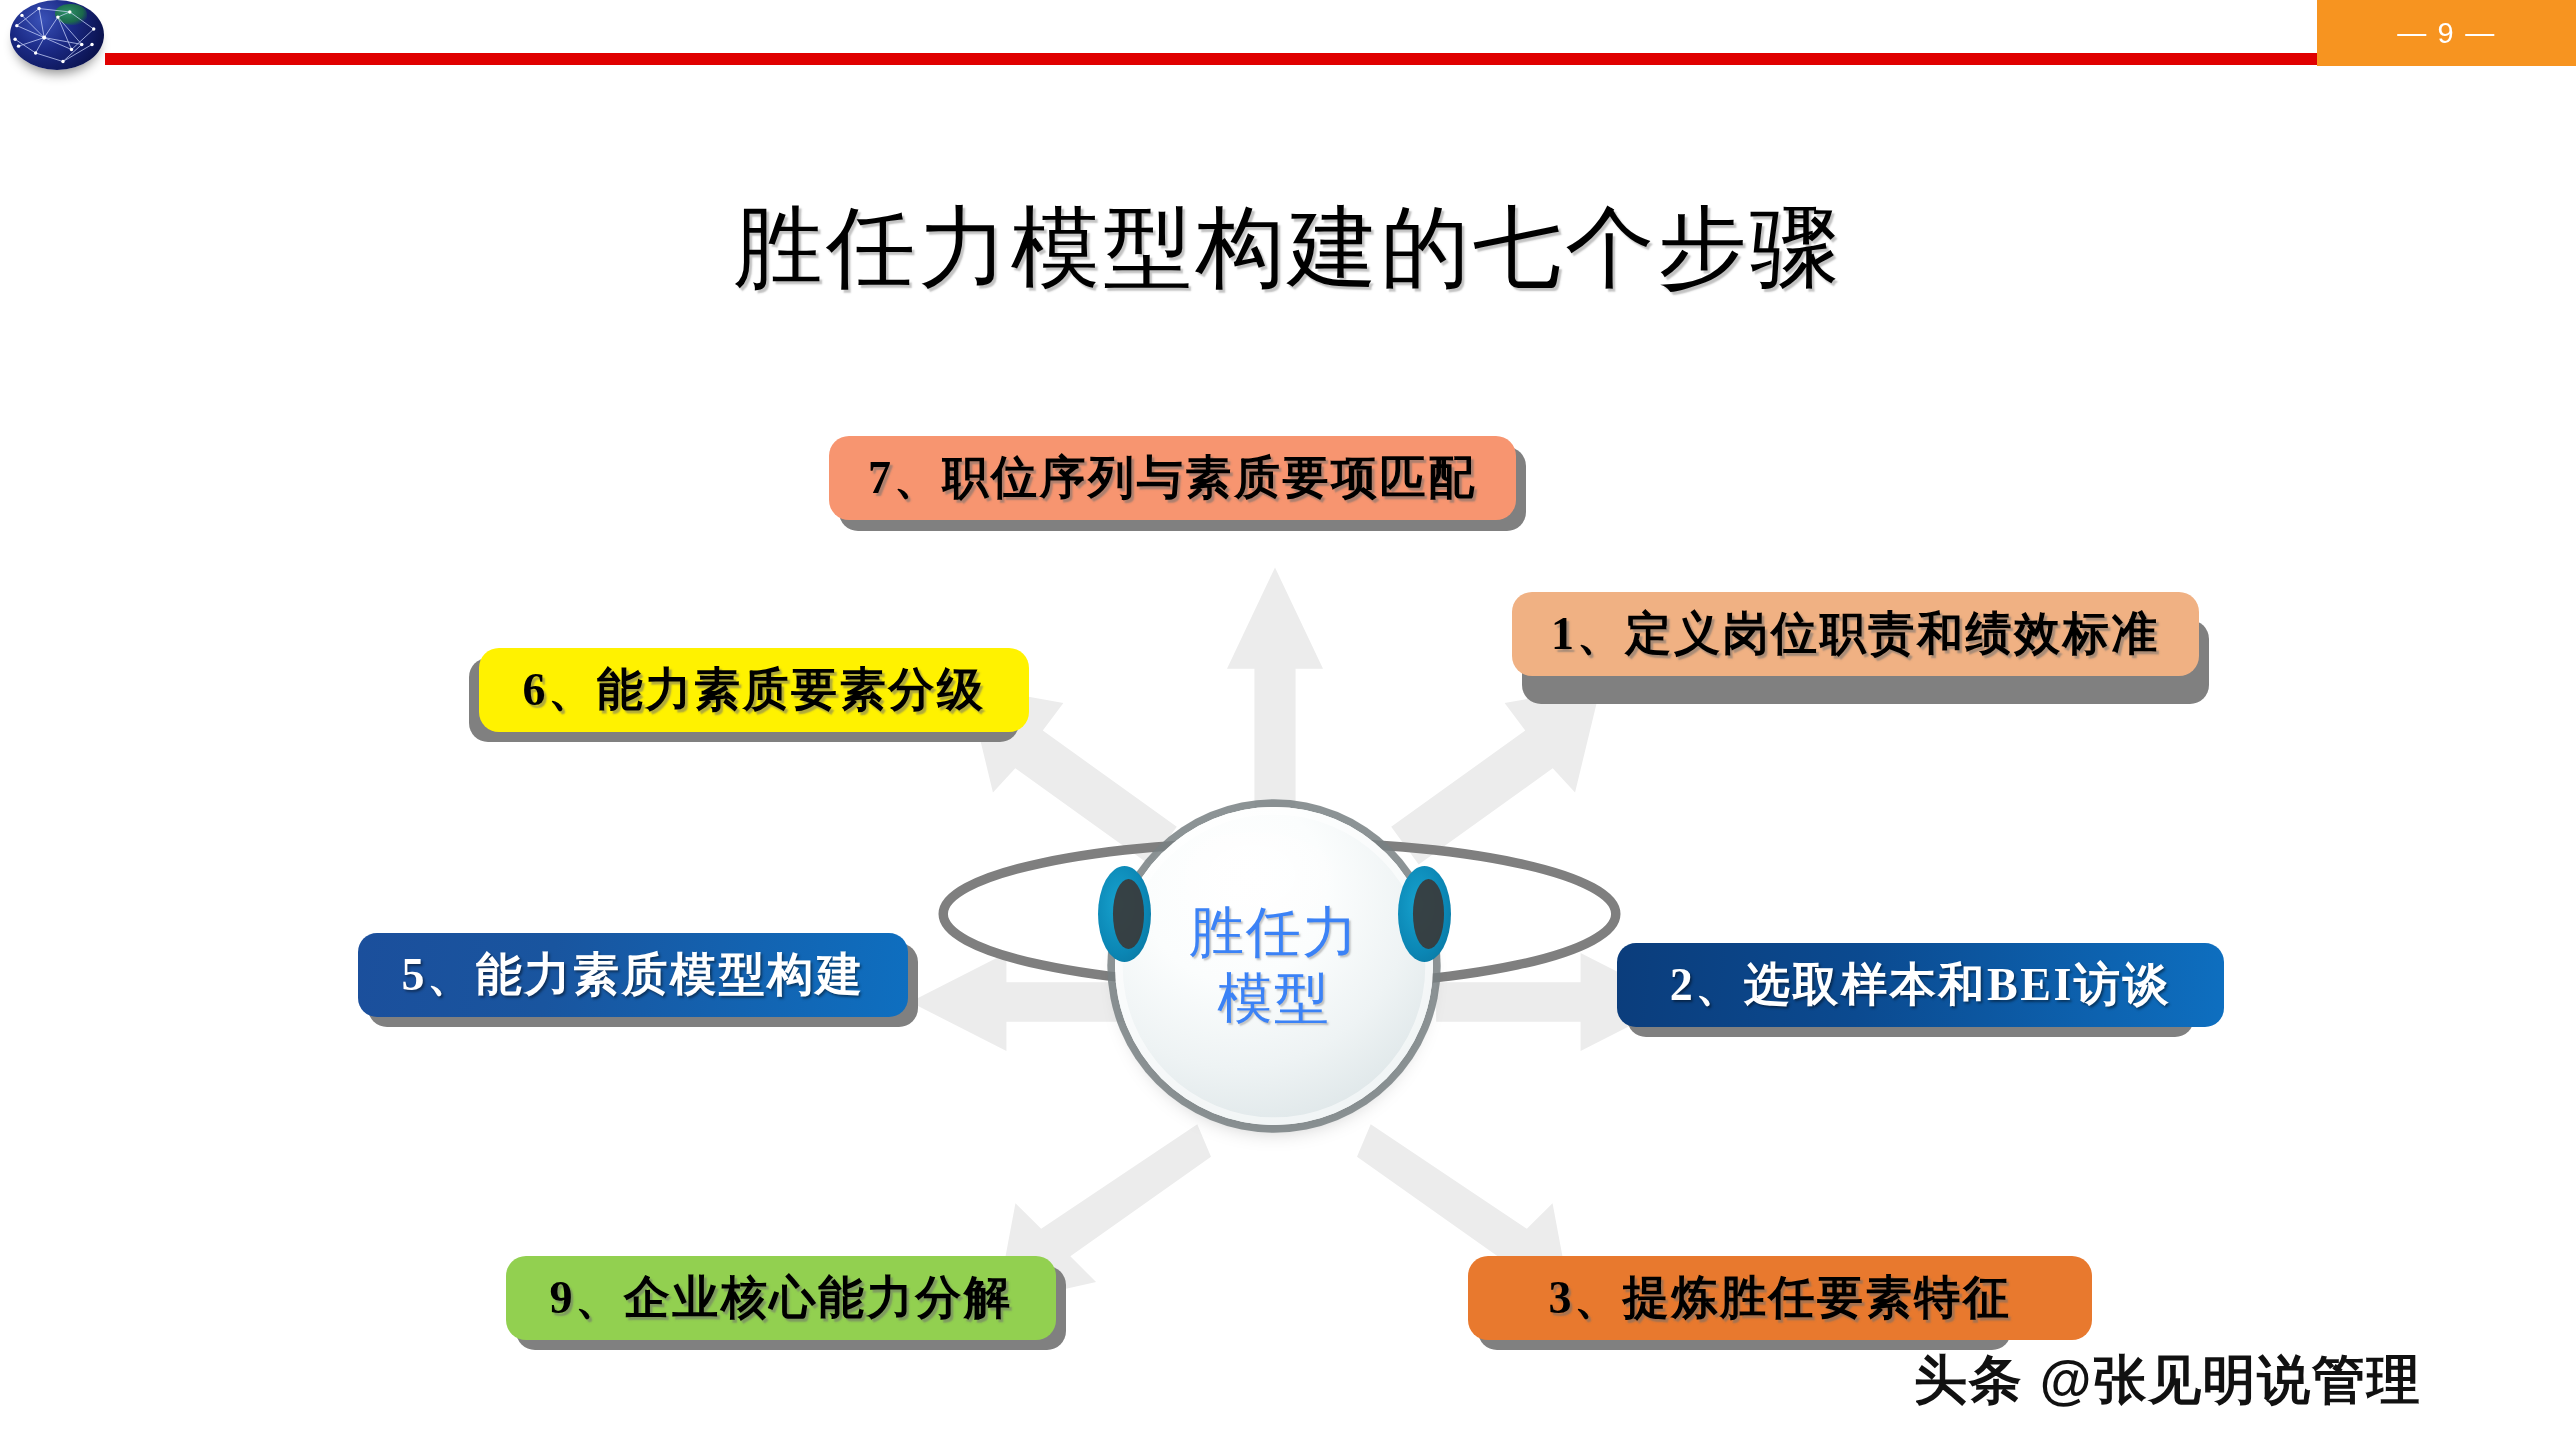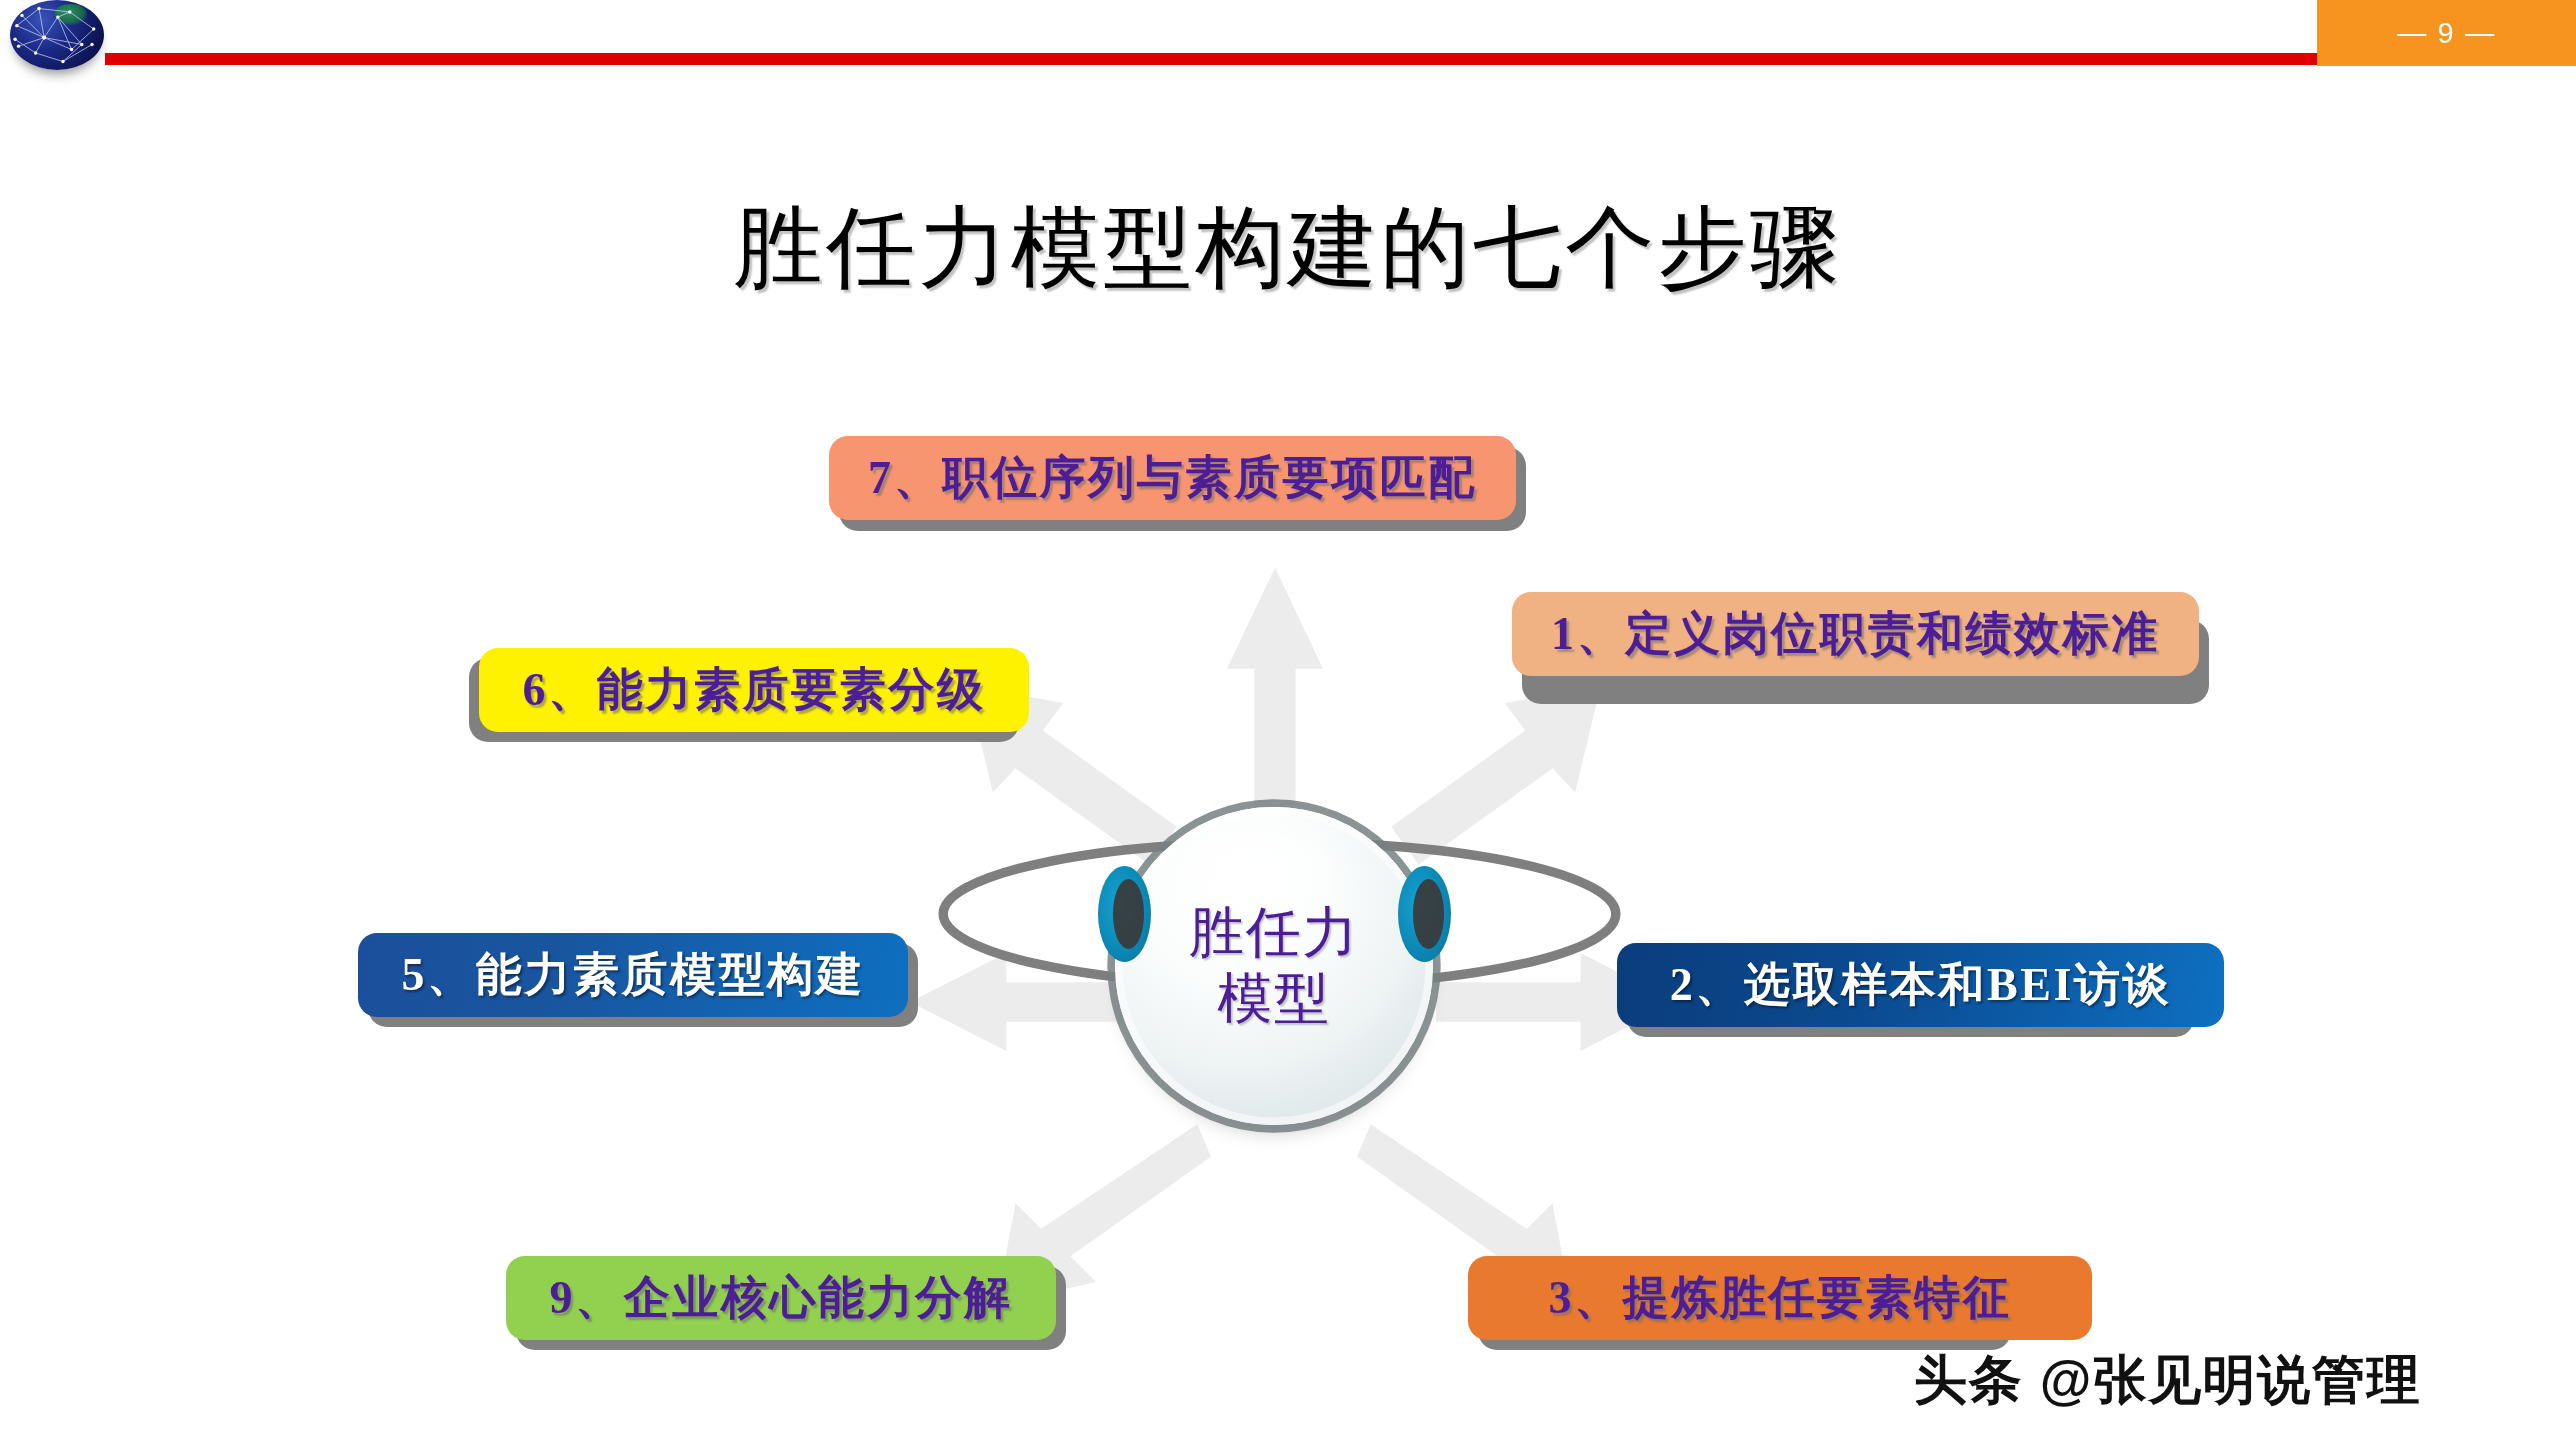--- a/index.html
+++ b/index.html
@@ -74,21 +74,21 @@
   #sphere::after{
     content:"";position:absolute;left:14%;top:8%;width:58%;height:34%;
     border-radius:50%;
     background:radial-gradient(ellipse at 50% 40%, rgba(255,255,255,.95), rgba(255,255,255,0) 70%);
     pointer-events:none;
   }
   #sphere-label{
     position:absolute;inset:0;display:flex;flex-direction:column;
     align-items:center;justify-content:center;gap:6.9px;
     font-family:"Liberation Serif","DejaVu Serif",serif;
-    font-size:55px;color:#4c1d95;line-height:1.08;font-weight:400;
+    font-size:55px;color:#3b82f6;line-height:1.08;font-weight:400;
     letter-spacing:1.7px;
     text-shadow:1.7px 1.7px 1.7px rgba(140,140,140,.5);
     z-index:4;
   }
   .teal-node{
     position:absolute;width:53px;height:96px;border-radius:50%;
     background:radial-gradient(ellipse at 40% 40%, #17a3cf 0%, #0b86b4 60%, #0a6f96 100%);
     z-index:1;
   }
   .teal-node::before{
@@ -111,21 +111,21 @@
   }
   .step .label{
     display:block;width:100%;text-align:center;
     padding:0 22px;
     letter-spacing:2.6px;
   }
   .shadow{
     position:absolute;border-radius:19px;background:#808080;z-index:5;
   }
 
-  .dark-text{color:#4c1d95;text-shadow:2.6px 2.6px 1.7px rgba(110,110,110,.55);}
+  .dark-text{color:#000000;text-shadow:2.6px 2.6px 1.7px rgba(110,110,110,.55);border-radius:20px;}
   .light-text{color:#ffffff;text-shadow:1.7px 1.7px 2.6px rgba(0,0,0,.45);}
 
   
   #watermark{
     position:absolute;left:1914px;top:1345px;
     font-family:"Liberation Sans","DejaVu Sans",sans-serif;
     font-weight:700;font-size:53px;color:#111111;letter-spacing:1.7px;
     text-shadow:1.7px 0.9px 0 rgba(255,255,255,.9);
     z-index:9;
   }

